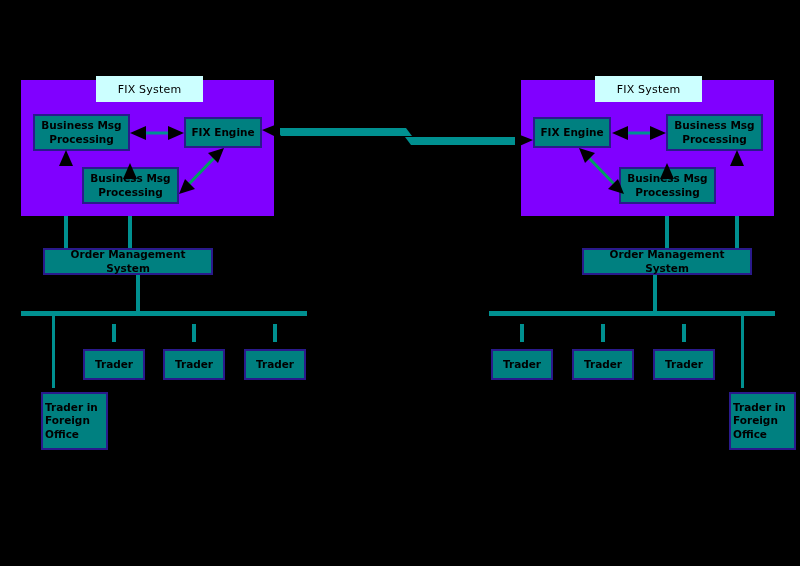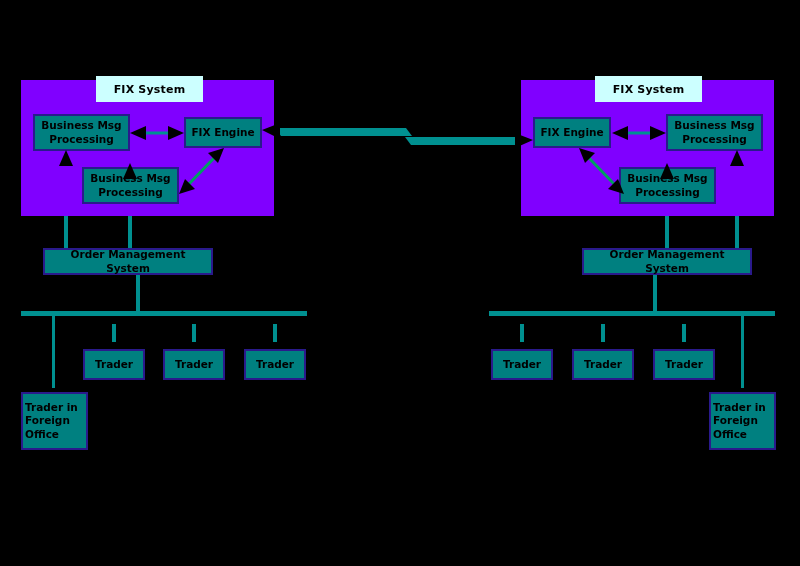--- a/index.html
+++ b/index.html
@@ -19,21 +19,21 @@
   }
   .sys-panel {
     position: absolute;
     background: #8000ff;
     box-sizing: border-box;
   }
   .sys-title {
     position: absolute;
     background: #ccffff;
     color: #000000;
-    font-weight: bold;
+    font-weight: normal;
     font-size: 11px;
     display: flex;
     align-items: center;
     justify-content: center;
     box-sizing: border-box;
     letter-spacing: 0.2px;
   }
   .tbox {
     position: absolute;
     background: #008080;
@@ -45,20 +45,21 @@
     display: flex;
     align-items: center;
     justify-content: center;
     text-align: center;
     box-sizing: border-box;
     padding: 0 2px;
   }
   .tbox.left-align {
     justify-content: flex-start;
     text-align: left;
+    margin-left: 20px;
   }
   .conn {
     position: absolute;
     background: #009090;
   }
   .bus {
     position: absolute;
     background: #009090;
     height: 5px;
   }

